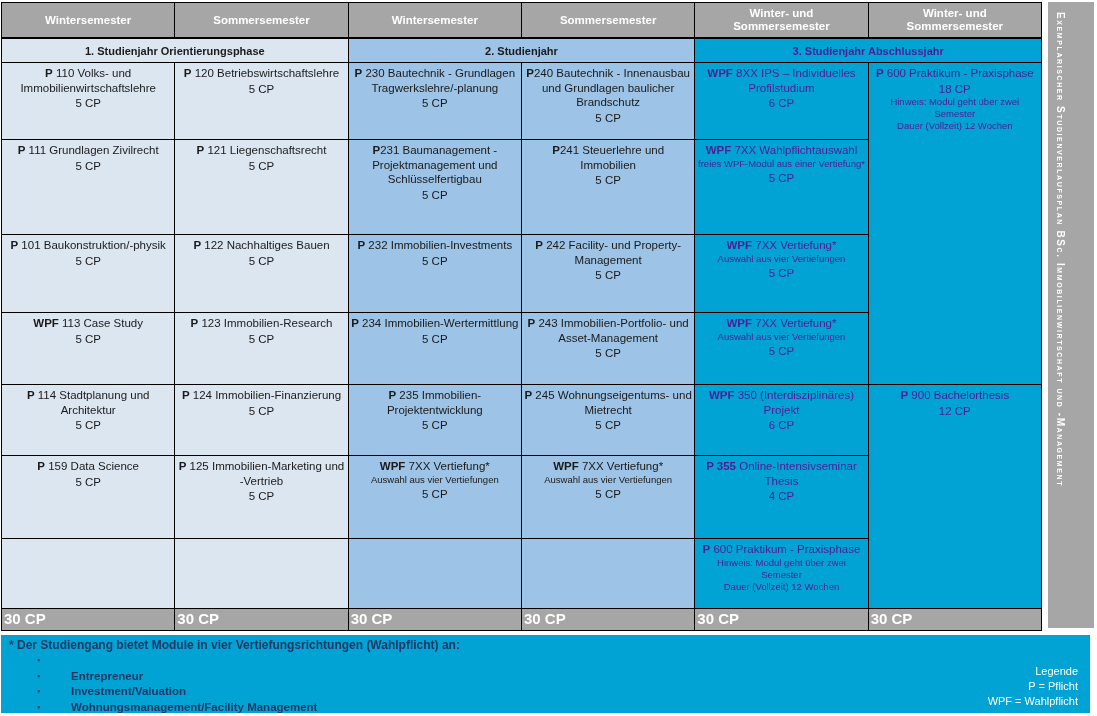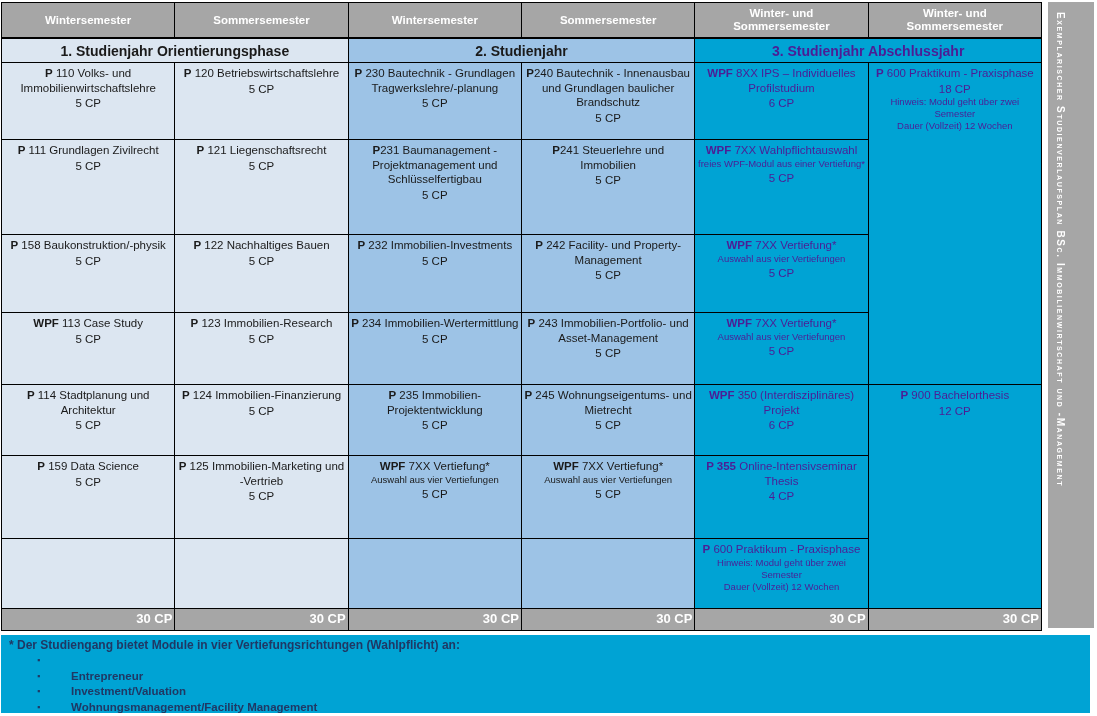--- a/index.html
+++ b/index.html
@@ -12,26 +12,26 @@
   .hdr{position:absolute;left:1px;top:2px;width:1041px;}
   .hdr td{background:var(--gray);color:#fff;font-weight:bold;font-size:11.5px;line-height:13px;
           text-align:center;vertical-align:middle;white-space:pre-line;height:30px;padding:2px;}
 
   
   .body{position:absolute;left:1px;top:38px;width:1041px;}
   .body td{vertical-align:top;text-align:center;padding:3px 2px;font-size:11.5px;line-height:14.5px;}
   .pale{background:var(--pale);}
   .mid{background:var(--mid);}
   .cyan{background:var(--cyan);color:#4c1d95;}
-  .yr td{font-weight:bold;font-size:14px;vertical-align:middle;padding:2px;line-height:14px;}
+  .yr td{font-weight:bold;font-size:11px;vertical-align:middle;padding:2px;line-height:14px;}
   .pfx{font-weight:bold;}
   .small{font-size:9.5px;line-height:12px;white-space:pre-line;}
   .cp{margin-top:1px;}
-  .cptot td{background:var(--gray);color:#fff;font-weight:bold;font-size:13px;
-            vertical-align:middle;text-align:right;padding:2px;}
+  .cptot td{background:var(--gray);color:#fff;font-weight:bold;font-size:15px;
+            vertical-align:middle;text-align:left;padding:2px;}
 
   
   .strip{position:absolute;left:1048px;top:2px;width:46px;height:626px;background:var(--gray);}
   .strip span{display:block;writing-mode:vertical-lr;white-space:nowrap;color:#fff;font-weight:bold;
               font-size:10px;letter-spacing:1.6px;font-variant:small-caps;padding:10px 0 0 7px;}
 
   
   .footer{position:absolute;left:1px;top:635px;width:1089px;height:78px;background:var(--cyan);}
   .note{color:var(--navy);font-weight:bold;font-size:12px;padding:3px 0 0 8px;}
   .blist{margin:1px 0 0 0;padding:0;list-style:none;}
@@ -132,21 +132,21 @@
       </td>
       <td class="cyan">
         <div><span class="pfx">WPF</span><span> 7XX Wahlpflichtauswahl</span></div>
         <div class="small">freies WPF-Modul aus einer Vertiefung*</div>
         <div class="cp">5 CP</div>
       </td>
     </tr>
 
     <tr style="height:78px">
       <td class="pale">
-        <div><span class="pfx">P</span><span> 158 Baukonstruktion/-physik</span></div>
+        <div><span class="pfx">P</span><span> 101 Baukonstruktion/-physik</span></div>
         <div class="cp">5 CP</div>
       </td>
       <td class="pale">
         <div><span class="pfx">P</span><span> 122 Nachhaltiges Bauen</span></div>
         <div class="cp">5 CP</div>
       </td>
       <td class="mid">
         <div><span class="pfx">P</span><span> 232 Immobilien-Investments</span></div>
         <div class="cp">5 CP</div>
       </td>
@@ -276,15 +276,18 @@
         </li>
       <li>
           <span class="blt">▪</span>
           <span>Investment/Valuation</span>
         </li>
       <li>
           <span class="blt">▪</span>
           <span>Wohnungsmanagement/Facility Management</span>
         </li>
     </ul>
+    <div class="legend">Legende
+P = Pflicht
+WPF = Wahlpflicht</div>
   </div>
 
 </div>
 
 </body></html>

